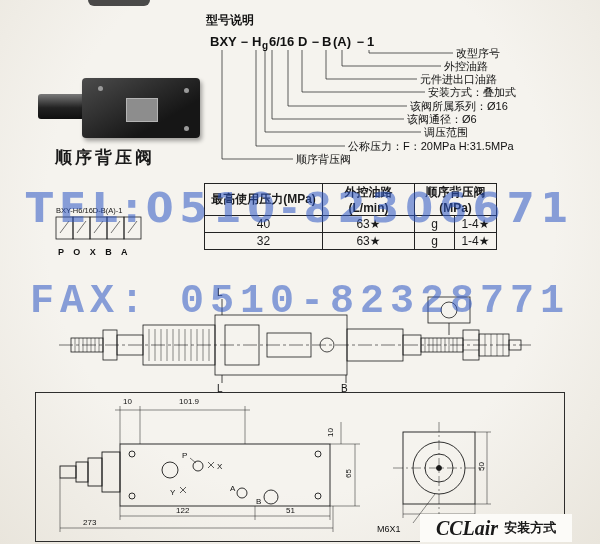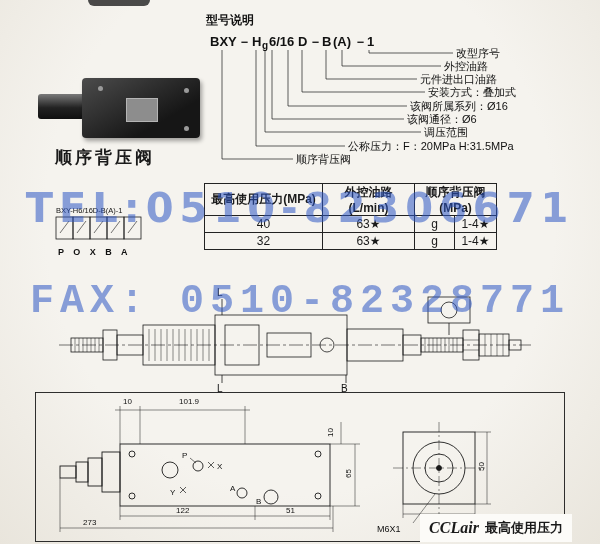--- a/index.html
+++ b/index.html
@@ -34,21 +34,21 @@
   .bottom-svg{position:absolute;left:35px;top:392px;}
   
   .wm{position:absolute;left:0;width:600px;text-align:center;white-space:nowrap;
     font-family:"DejaVu Sans",sans-serif;font-weight:bold;font-size:40px;letter-spacing:6px;
     color:rgba(44,85,197,0.55);z-index:40;filter:blur(.3px);pointer-events:none;}
   .wm-tel{top:185px;}
   .wm-fax{top:279px;font-family:Liberation Mono, monospace;}
   
   .logo{position:absolute;left:420px;top:514px;width:152px;height:28px;background:#fcfbf8;
     display:flex;align-items:center;justify-content:center;gap:6px;z-index:10;}
-  .logo-brand{font-style:italic;font-weight:bold;font-size:16px;font-family:"Liberation Serif","DejaVu Serif",serif;}
+  .logo-brand{font-style:italic;font-weight:bold;font-size:20px;font-family:"Liberation Serif","DejaVu Serif",serif;}
   .logo-company{font-weight:bold;font-size:13px;}
 </style>
 </head>
 <body>
 
 <div class="page">
 
   <div class="scan-mark"></div>
 
   <div class="photo">
@@ -226,16 +226,16 @@
     <text x="135" y="103" font-size="8">Y</text>
     <text x="195" y="99" font-size="8">A</text>
     <text x="221" y="112" font-size="8">B</text>
   </svg>
 
   <div class="wm wm-tel">TEL:0510-82306671</div>
   <div class="wm wm-fax">FAX: 0510-82328771</div>
 
   <div class="logo">
     <span class="logo-brand">CCLair</span>
-    <span class="logo-company">最高使用压力</span>
+    <span class="logo-company">安装方式</span>
   </div>
 
 </div>
 
 </body></html>

